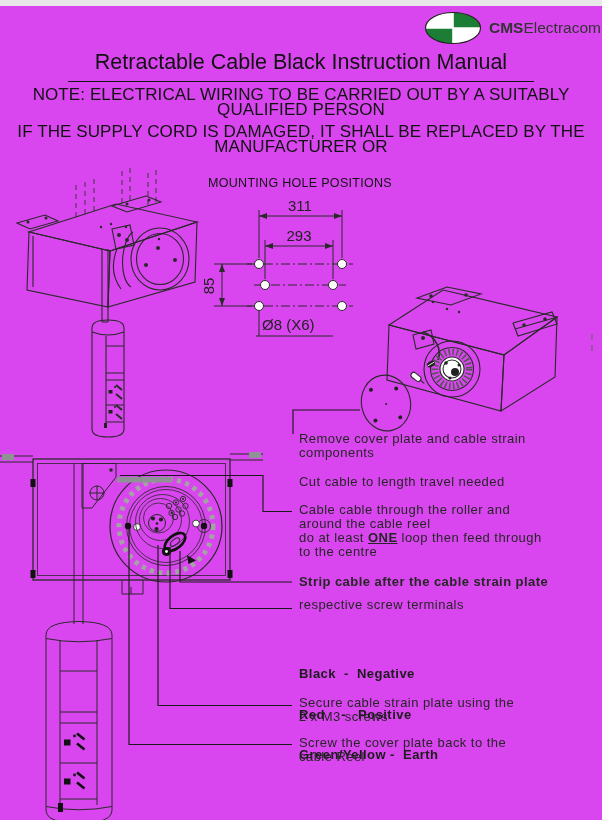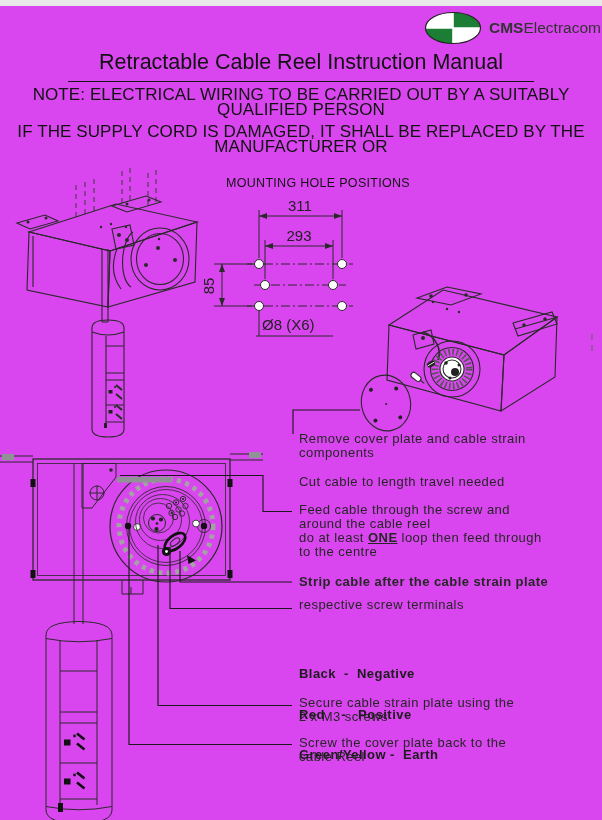--- a/index.html
+++ b/index.html
@@ -8,21 +8,21 @@
     font-family:"Liberation Sans","DejaVu Sans",sans-serif;color:#1f1f1f;
     overflow:hidden;margin:6px auto;
   }
   .abs{position:absolute;}
   .brand{left:489px;top:13px;font-size:15.5px;color:#333;white-space:nowrap;}
   .brand b{font-weight:bold;}
   .doc-title{left:0;top:44px;width:602px;text-align:center;font-size:21.5px;color:#111;}
   .title-rule{left:68px;top:75px;width:466px;height:1.4px;background:#161616;}
   .note{left:4px;top:0;width:594px;text-align:center;font-size:17px;color:#121212;line-height:14.5px;letter-spacing:.1px;}
   .n1{top:82px;} .n2{top:119px;} .n3{top:149px;}
-  .mount-label{left:190px;top:170px;width:220px;text-align:right;font-size:12.5px;letter-spacing:.3px;color:#141414;}
+  .mount-label{left:190px;top:170px;width:220px;text-align:center;font-size:12.5px;letter-spacing:.3px;color:#141414;}
   .step{left:299px;width:272px;font-size:13px;line-height:14px;letter-spacing:.45px;color:#262626;}
   .s-remove{top:426px;} .s-cut{top:469px;} .s-feed{top:497px;}
   .s-strip{top:569px;font-weight:bold;} .s-connect{top:592px;}
   .s-wiring{top:634px;font-weight:bold;white-space:pre;line-height:13.5px;color:#1b1b1b;}
   .s-secure{top:690px;} .s-screw{top:730px;}
   .em-one{font-weight:bold;text-decoration:underline;}
   svg{display:block;}
   .art{left:0;top:0;}
   text{font-family:"Liberation Sans","DejaVu Sans",sans-serif;}
 </style>
@@ -33,21 +33,21 @@
 
   <svg class="abs" style="left:424px;top:5px;" width="58" height="34" viewBox="0 0 58 34">
     <ellipse cx="29" cy="17" rx="27.5" ry="15.5" fill="#ffffff" stroke="none"></ellipse>
     <path d="M29,17 L29,1.5 A27.5,15.5 0 0 1 56.5,17 Z" fill="#1b7e34"></path>
     <path d="M29,17 L29,32.5 A27.5,15.5 0 0 1 1.5,17 Z" fill="#1b7e34"></path>
     <path d="M29,1 V33 M1,17 H57" stroke="#ffffff" stroke-width="1.6" fill="none"></path>
     <ellipse cx="29" cy="17" rx="27.5" ry="15.5" fill="none" stroke="#222" stroke-width="1.2"></ellipse>
   </svg>
   <div class="abs brand"><b>CMS</b><span>Electracom</span></div>
 
-  <div class="abs doc-title">Retractable Cable Reel Instruction Manual</div>
+  <div class="abs doc-title">Retractable Cable Black Instruction Manual</div>
   <div class="abs title-rule"></div>
   <div class="abs note n1">NOTE: ELECTRICAL WIRING TO BE CARRIED OUT BY A SUITABLY QUALIFIED PERSON</div>
   <div class="abs note n2">
     <div>IF THE SUPPLY CORD IS DAMAGED, IT SHALL BE REPLACED BY THE MANUFACTURER OR</div>
   </div>
 
   <div class="abs mount-label">MOUNTING HOLE POSITIONS</div>
 
   <svg class="abs art" width="602" height="820" viewBox="0 0 602 820">
 
@@ -264,21 +264,21 @@
       <path d="M129,523 V738.5 H292"></path>
     </g>
   </svg>
 
   <div class="abs step s-remove">
     <div>Remove cover plate and cable strain</div>
     <div>components</div>
   </div>
   <div class="abs step s-cut">Cut cable to length travel needed</div>
   <div class="abs step s-feed">
-    <div>Feed cable through the screw and</div>
+    <div>Cable cable through the roller and</div>
     <div>around the cable reel</div>
     <div><span>do at least </span><span class="em-one">ONE</span><span> loop then feed through</span></div>
     <div>to the centre</div>
   </div>
   <div class="abs step s-strip">Strip cable after the cable strain plate</div>
   <div class="abs step s-connect">
     <div>respective screw terminals</div>
   </div>
   <div class="abs step s-wiring">
     <div>Black  -  Negative</div>

